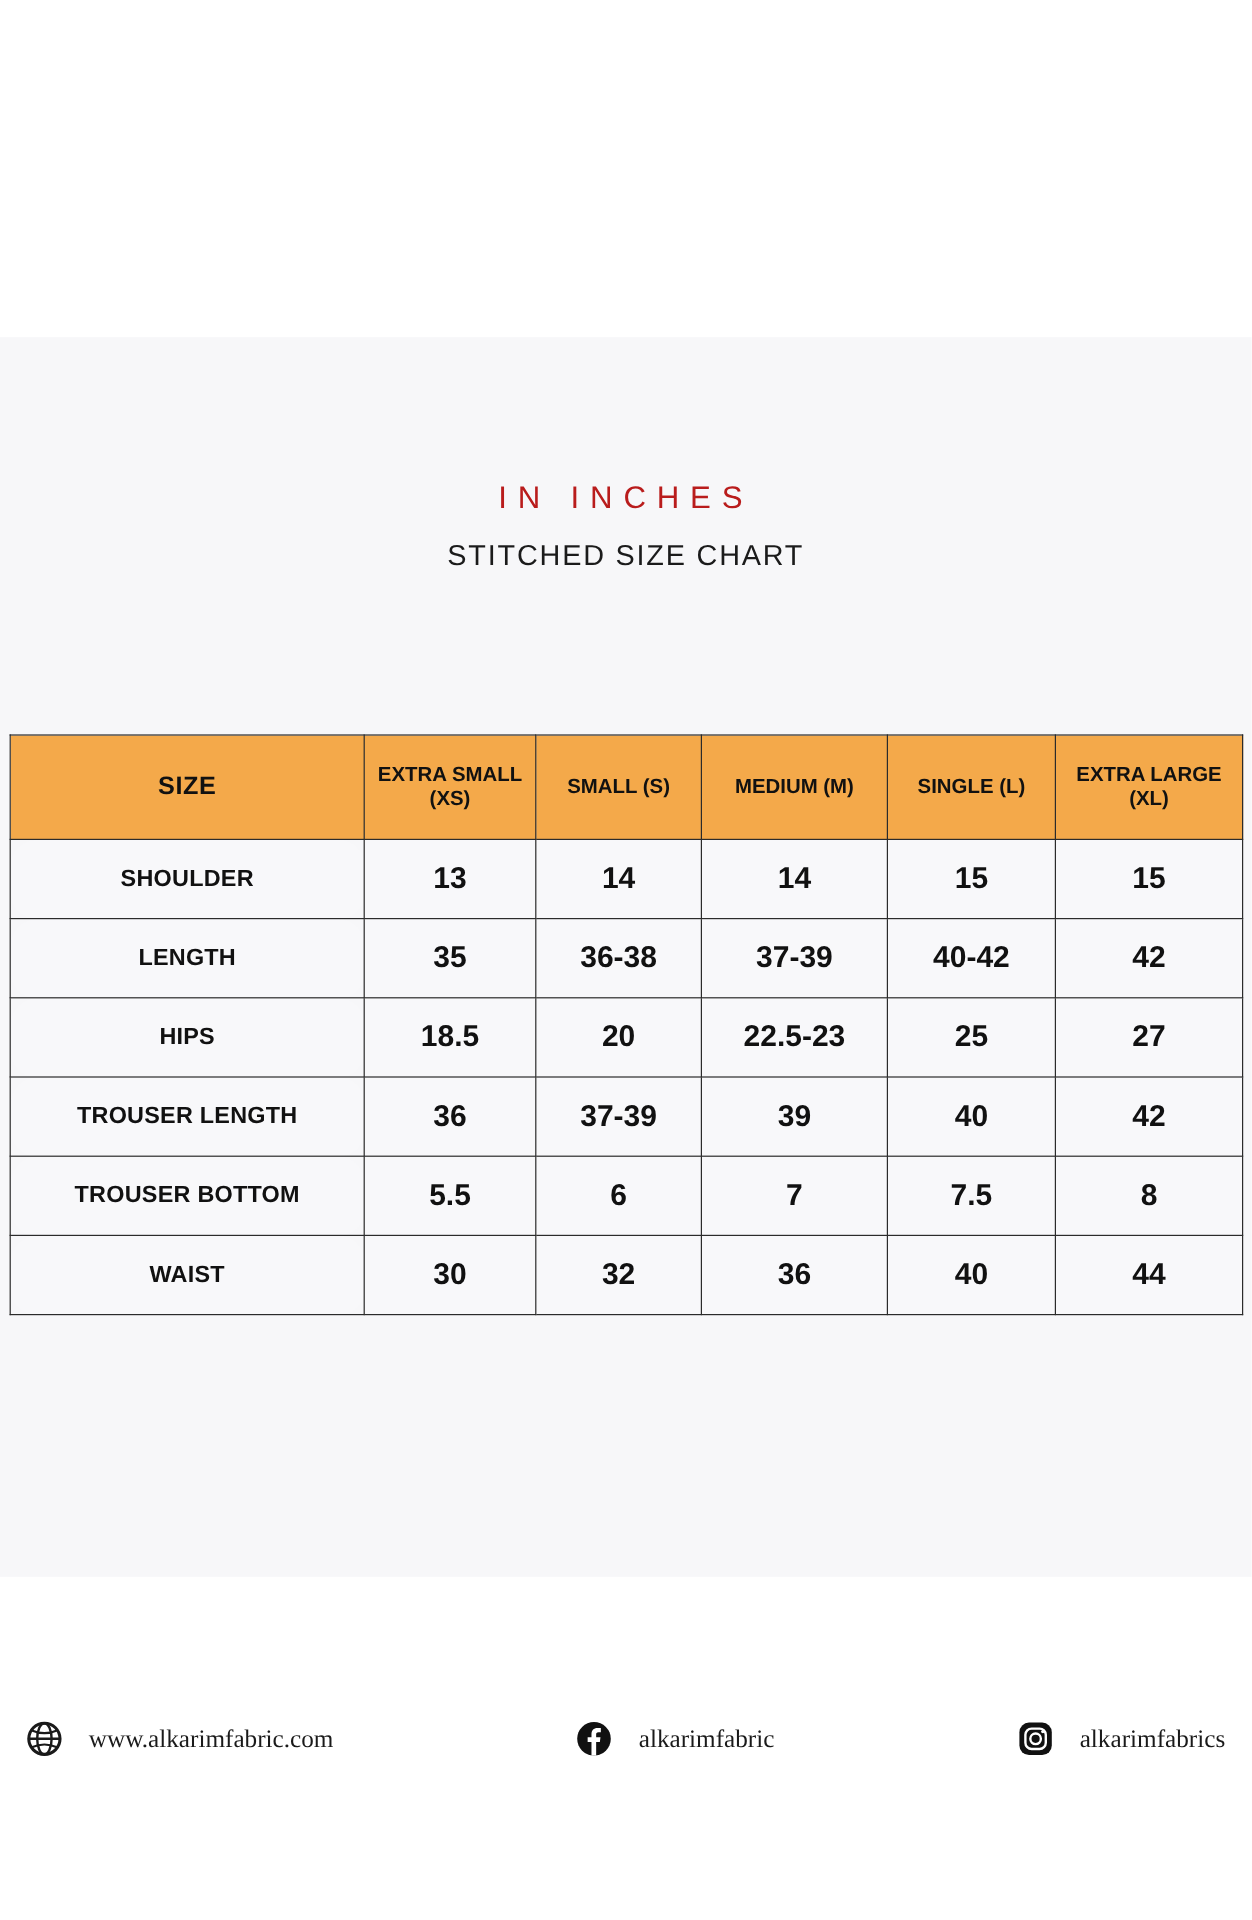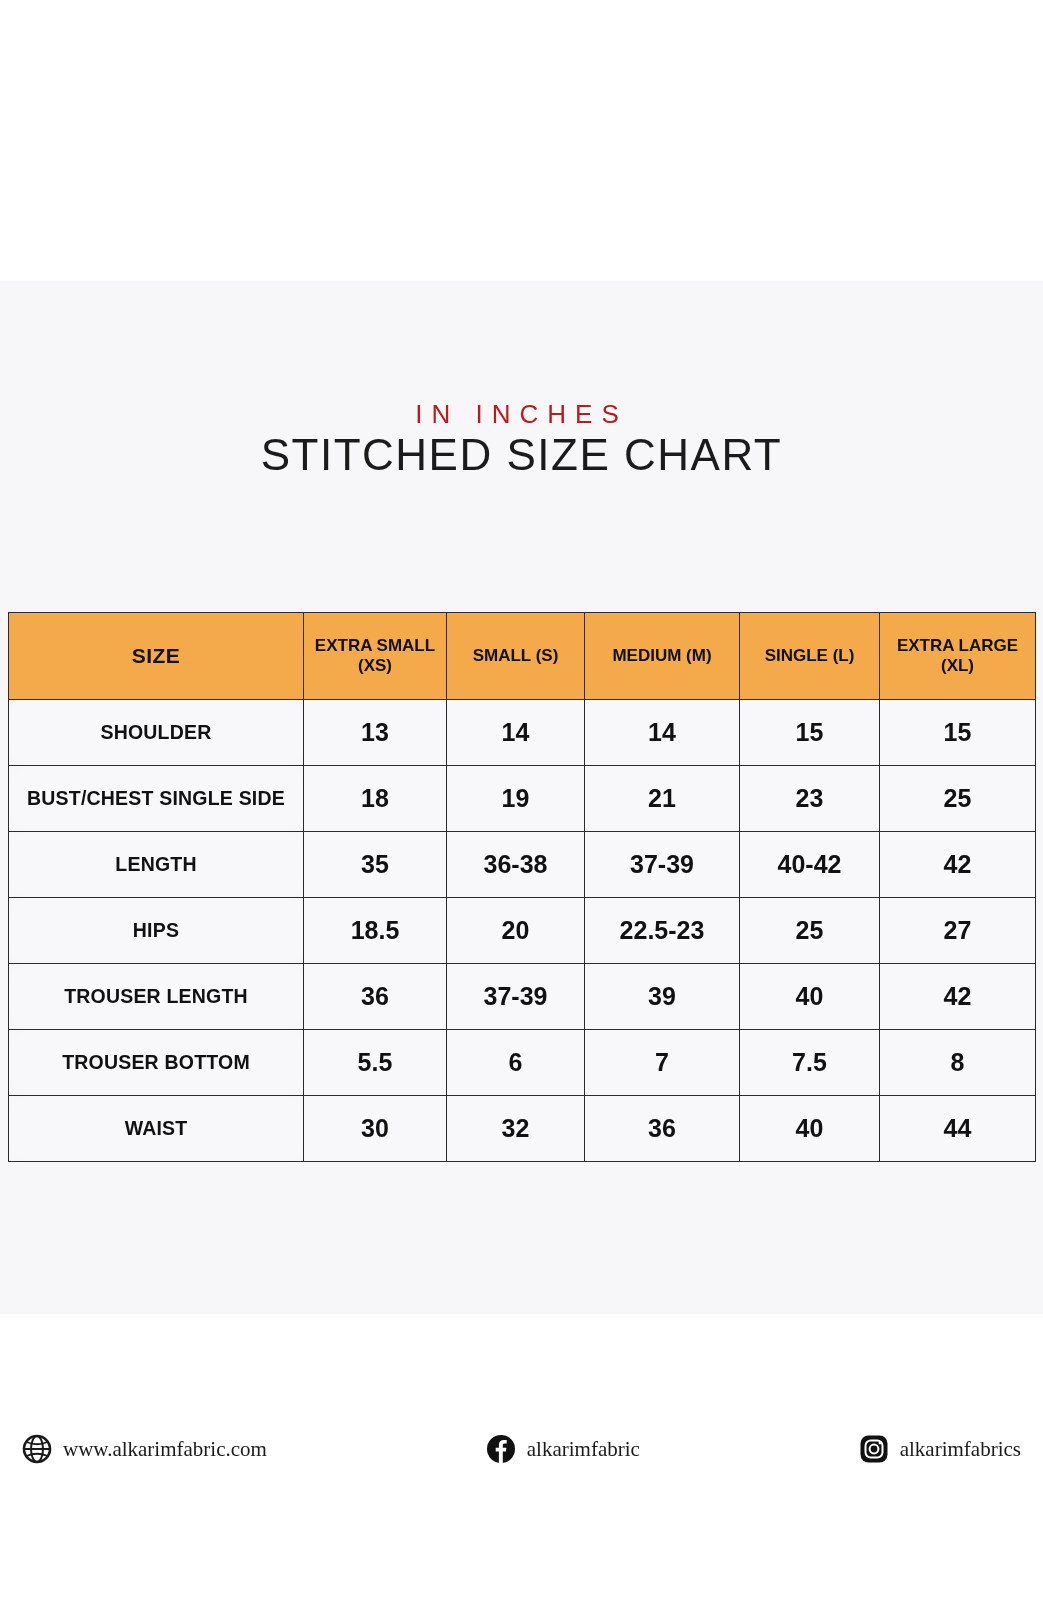--- a/index.html
+++ b/index.html
@@ -43,24 +43,24 @@
     color: #f5a94c;
   }
   .subtitle1 {
     font-size: 26px;
     letter-spacing: 9px;
     color: #b91c1c;
     margin-top: 22px;
     font-weight: 400;
   }
   .subtitle2 {
-    font-size: 44px;
+    font-size: 24px;
     letter-spacing: 1.5px;
     color: #1b1b1b;
-    margin-top: 0;
+    margin-top: 20px;
     font-weight: 400;
   }
 
   .table-wrap {
     position: absolute;
     left: 8px;
     top: 331px;
     width: 1027px;
   }
   table.size-table {
@@ -111,21 +111,21 @@
     width: 1027px;
     display: flex;
     align-items: center;
     justify-content: space-between;
     padding: 0 14px;
     box-sizing: border-box;
   }
   .footer-item {
     display: flex;
     align-items: center;
-    gap: 11px;
+    gap: 22px;
     font-family: "Liberation Serif", serif;
     font-size: 21px;
     color: #1a1a1a;
   }
   .footer-item svg { display: block; }
 </style>
 </head>
 <body>
 
 <div class="page">
@@ -157,28 +157,20 @@
           </tr>
         </thead>
         <tbody>
           <tr>
             <td class="label">SHOULDER</td>
             <td>13</td>
             <td>14</td>
             <td>14</td>
             <td>15</td>
             <td>15</td>
-          </tr>
-          <tr>
-            <td class="label">BUST/CHEST SINGLE SIDE</td>
-            <td>18</td>
-            <td>19</td>
-            <td>21</td>
-            <td>23</td>
-            <td>25</td>
           </tr>
           <tr>
             <td class="label">LENGTH</td>
             <td>35</td>
             <td>36-38</td>
             <td>37-39</td>
             <td>40-42</td>
             <td>42</td>
           </tr>
           <tr>

